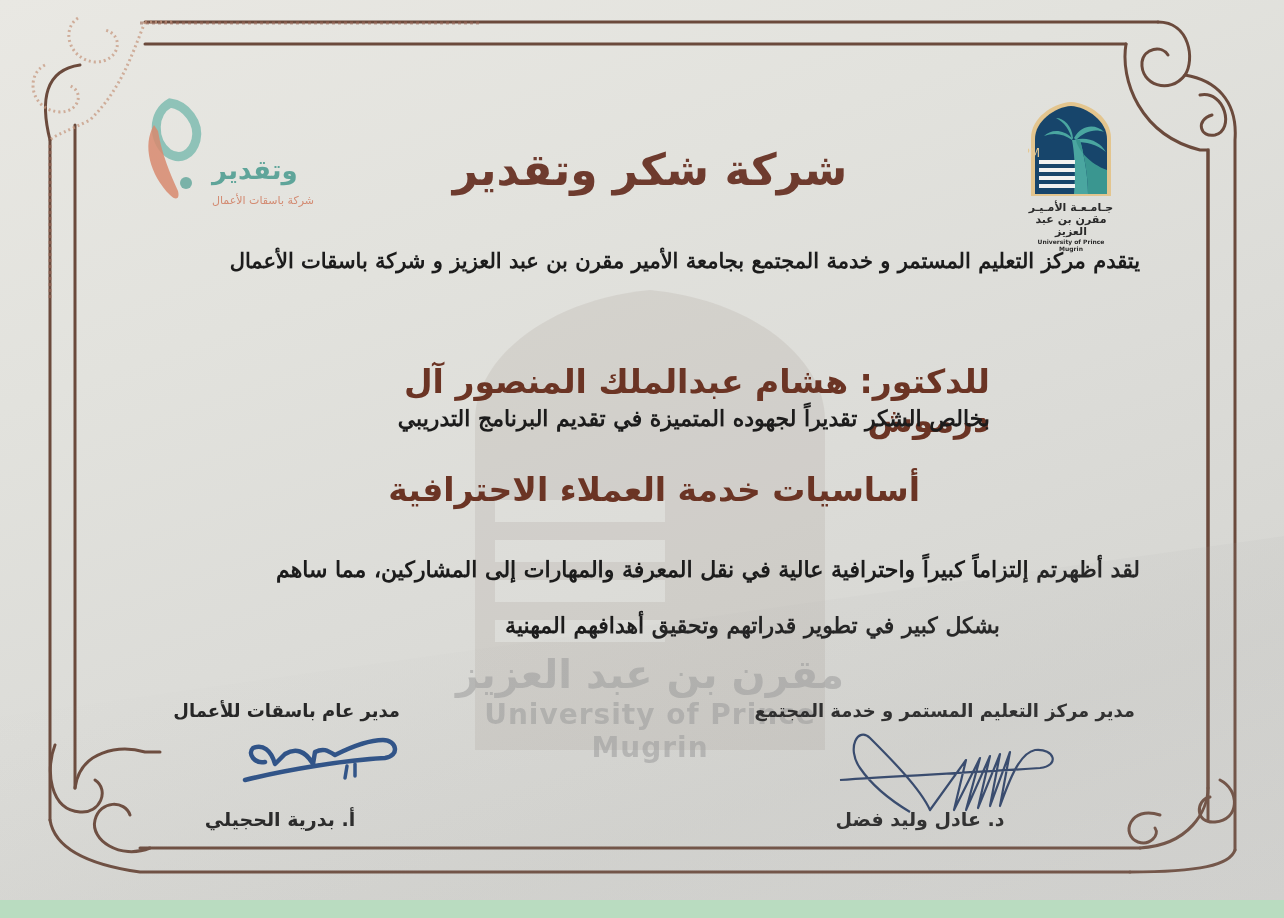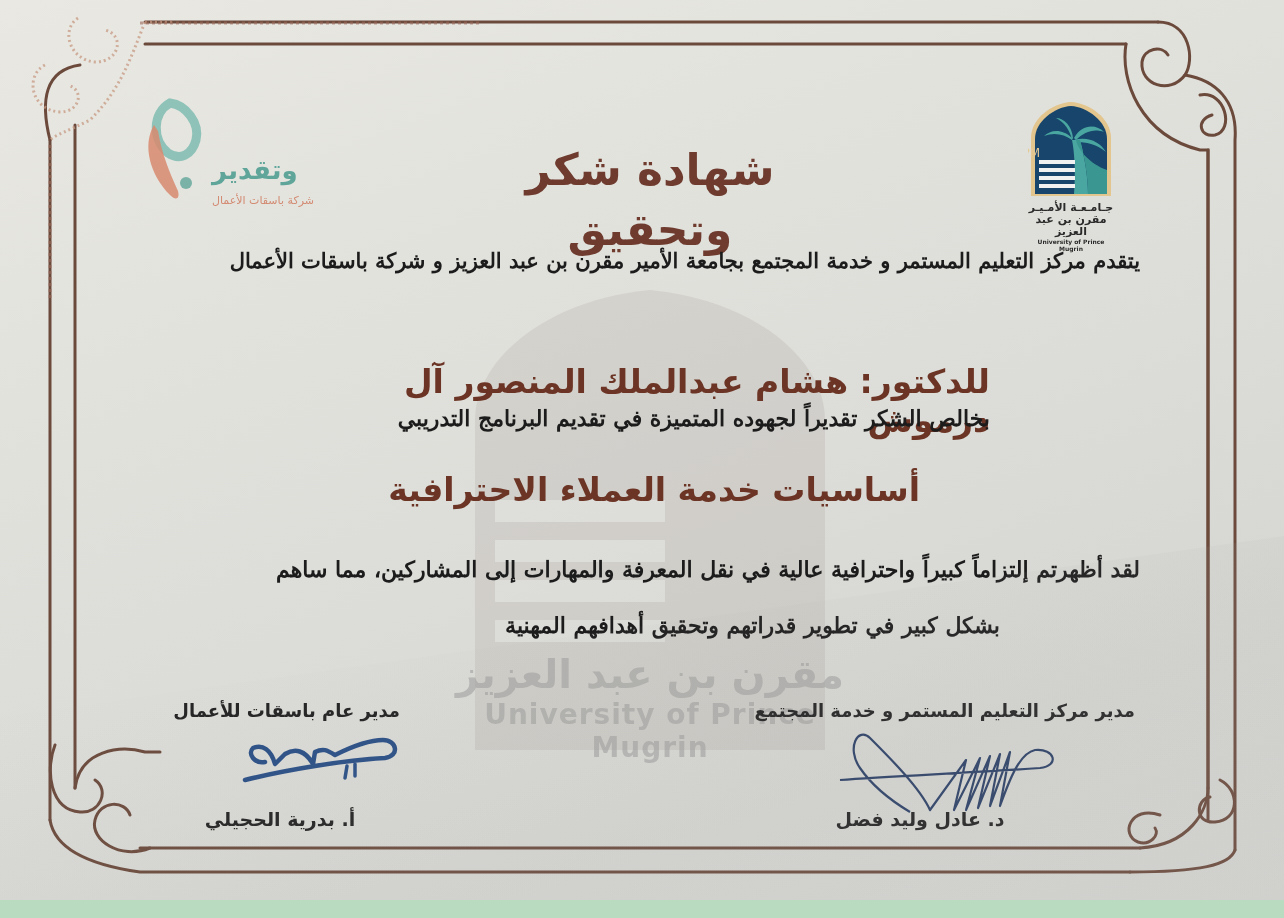--- a/index.html
+++ b/index.html
@@ -139,21 +139,21 @@
   <div class="logo-basqat">
     <svg width="70" height="110" viewBox="0 0 70 110" style="position:absolute;left:0;top:0;">
       <path d="M30 8 C12 18 12 45 28 58 C40 66 52 60 56 45 C60 28 46 10 30 8 Z" fill="none" stroke="#7fbcb0" stroke-width="9" opacity="0.85"></path>
       <path d="M14 30 C2 50 10 80 30 100 C36 106 40 104 38 96 C30 78 22 60 18 36 Z" fill="#d8896f" opacity="0.85"></path>
       <circle cx="46" cy="88" r="6" fill="#5fa59a" opacity="0.8"></circle>
     </svg>
     <div class="name">وتقدير</div>
     <div class="sub">شركة باسقات الأعمال</div>
   </div>
 
-  <div class="title">شهادة شكر وتحقيق</div>
+  <div class="title">شركة شكر وتقدير</div>
 
   <div class="line intro">يتقدم مركز التعليم المستمر و خدمة المجتمع بجامعة الأمير مقرن بن عبد العزيز و شركة باسقات الأعمال</div>
   <div class="line recipient">للدكتور: هشام عبدالملك المنصور آل درموش</div>
   <div class="line thanks">بخالص الشكر تقديراً لجهوده المتميزة في تقديم البرنامج التدريبي</div>
   <div class="line program">أساسيات خدمة العملاء الاحترافية</div>
   <div class="line body1">لقد أظهرتم إلتزاماً كبيراً واحترافية عالية في نقل المعرفة والمهارات إلى المشاركين، مما ساهم</div>
   <div class="line body2">بشكل كبير في تطوير قدراتهم وتحقيق أهدافهم المهنية</div>
 
   <div class="sig-title sig-right-title">مدير مركز التعليم المستمر و خدمة المجتمع</div>
   <div class="sig-title sig-left-title">مدير عام باسقات للأعمال</div>

